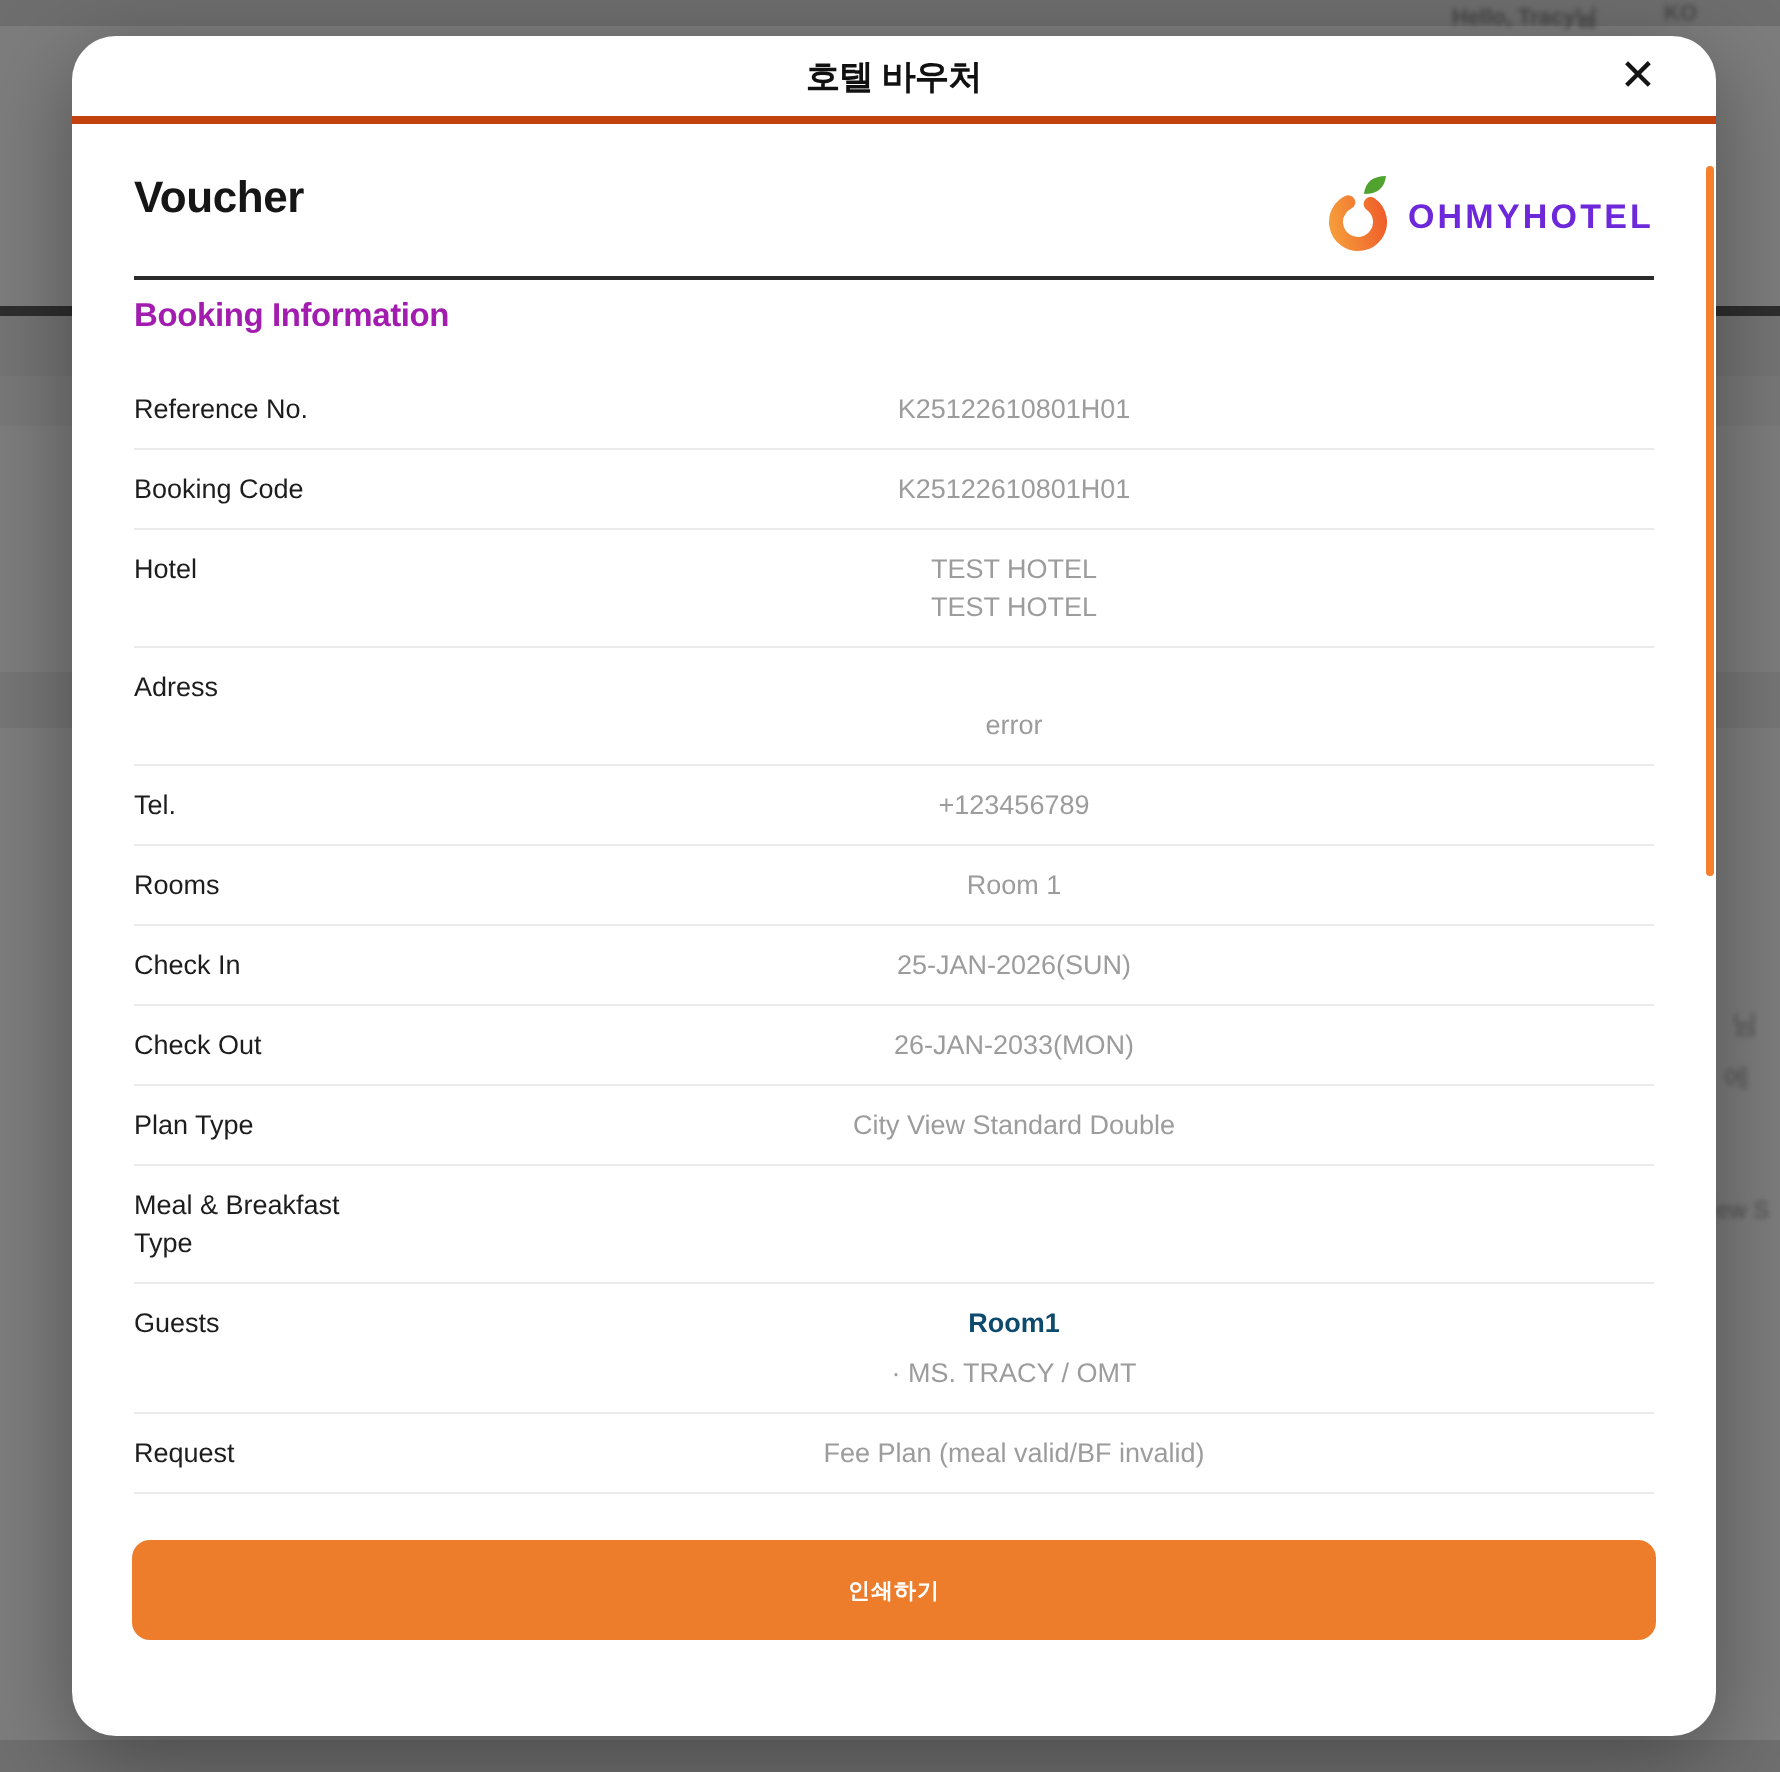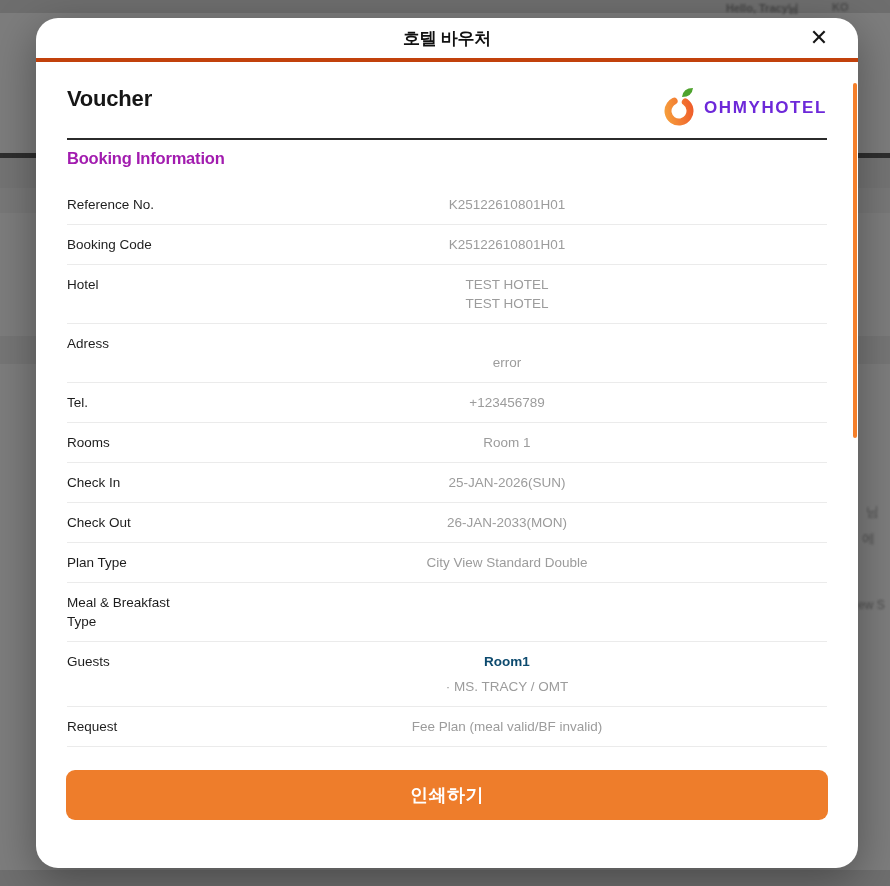--- a/index.html
+++ b/index.html
@@ -87,21 +87,21 @@
   .scroll-thumb {
     position: absolute; right: 1px; top: 65px;
     width: 4px; height: 355px;
     background: #f57f2a; border-radius: 2px;
   }
 
   .modal-footer { padding: 22px 30px 0 30px; }
   .print-btn {
     width: 100%; height: 50px;
     background: #ee7d2b; border: none; border-radius: 9px;
-    color: #ffffff; font-size: 18px; font-weight: 700;
+    color: #ffffff; font-size: 11px; font-weight: 700;
     letter-spacing: 0.5px; cursor: pointer;
     font-family: "Liberation Sans", sans-serif;
   }
 </style>
 </head>
 <body>
 
 <div class="bg">
   <div class="bg-strip-top"></div>
   <span class="bg-frag bg-greeting">Hello, Tracy님</span>

